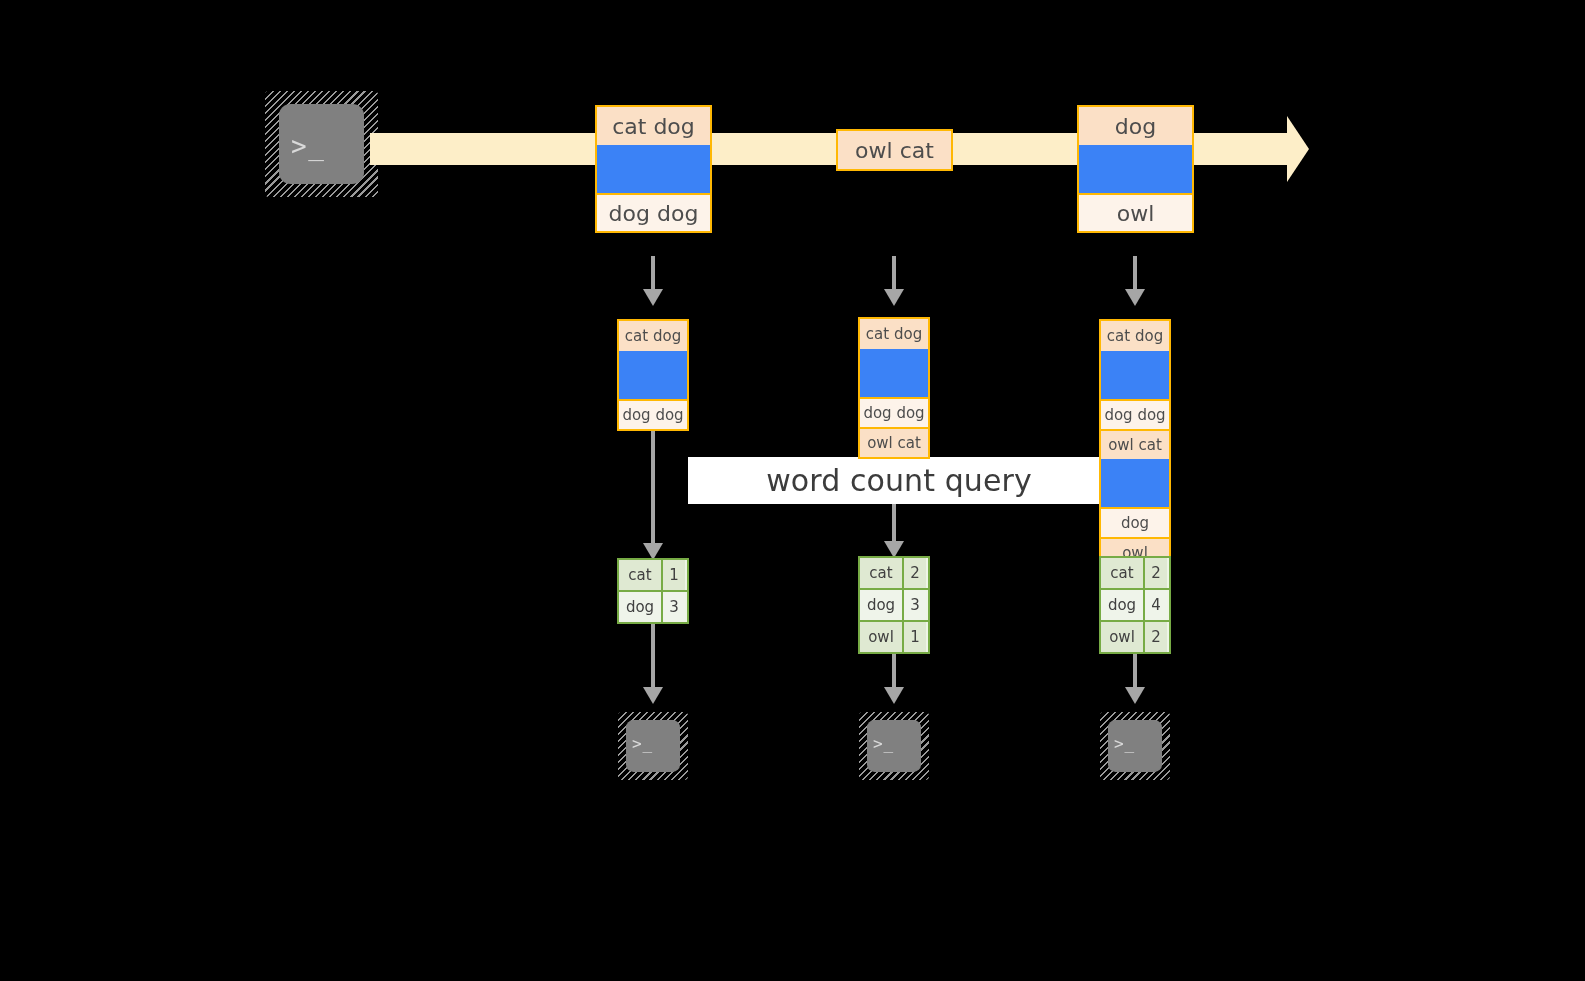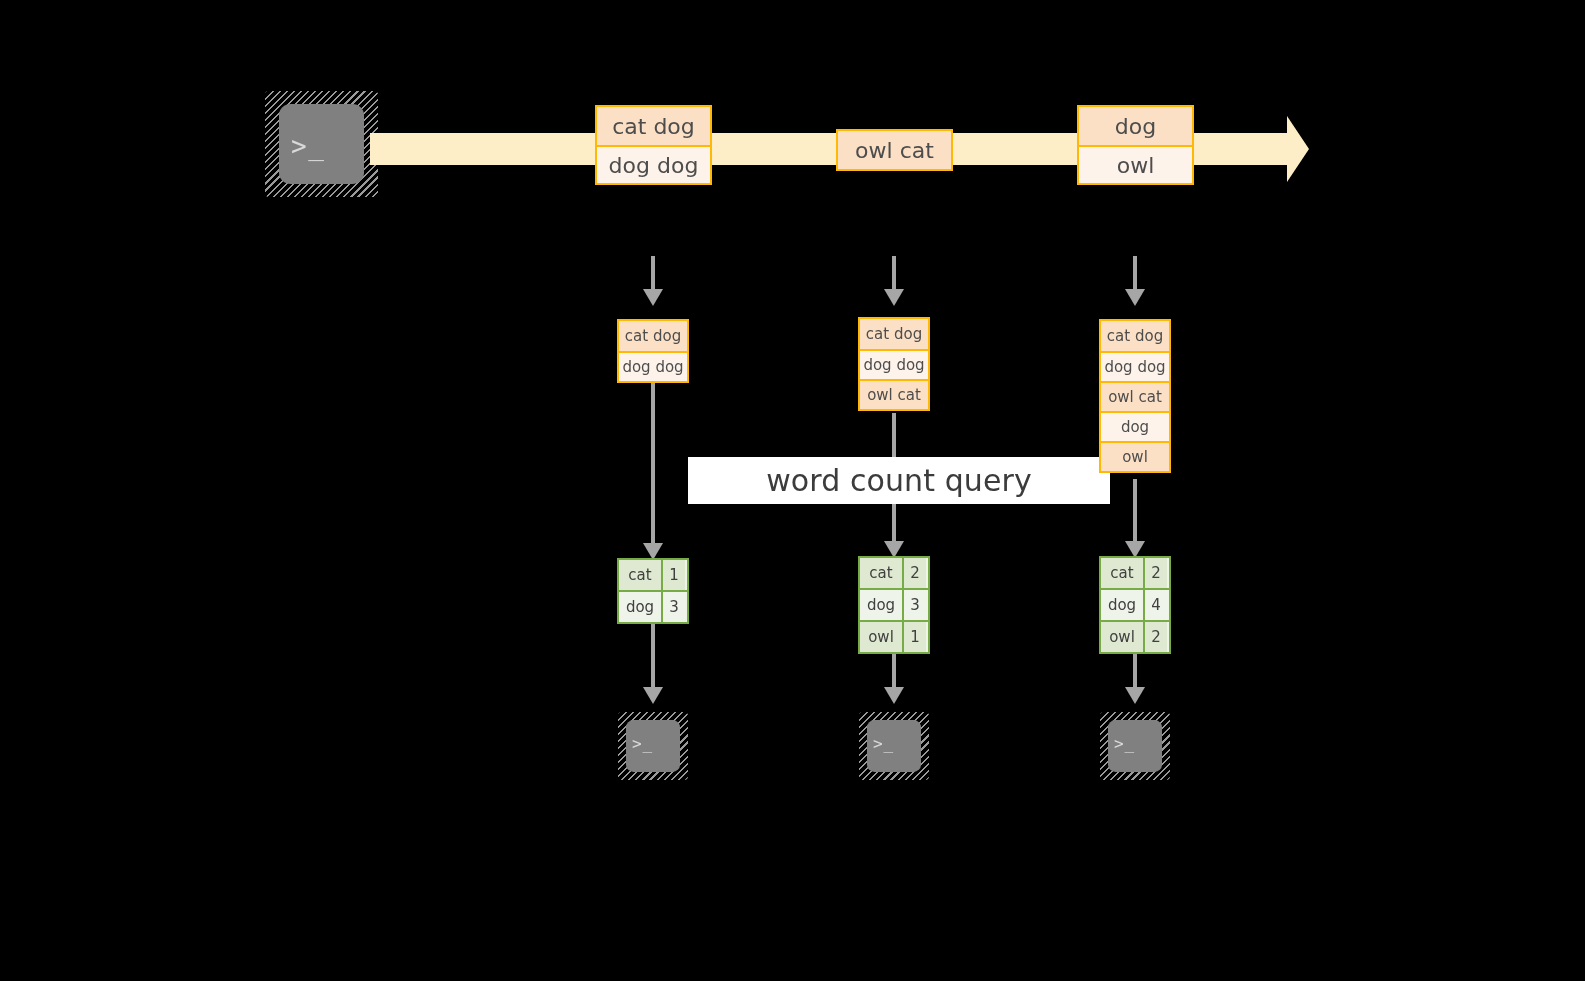--- a/index.html
+++ b/index.html
@@ -70,21 +70,21 @@
   }
   .obox .row {
     box-sizing: border-box;
     display: flex;
     align-items: center;
     justify-content: center;
     color: #4d4d4d;
     white-space: nowrap;
   }
   .obox .row.dark  { background: #fbe0c6; }
-  .obox .row.light { background: #fdf3ea; }
+  .obox .row.light { background: #fdf3ea; margin-top: 48px; }
   .obox .row + .row { border-top: 2px solid #ffb803; }
 
   
   .obox.big .row { height: 38px; font-size: 22px; }
   
   .obox.small .row { height: 30px; font-size: 15px; }
 
   
   .gbox {
     position: absolute;

